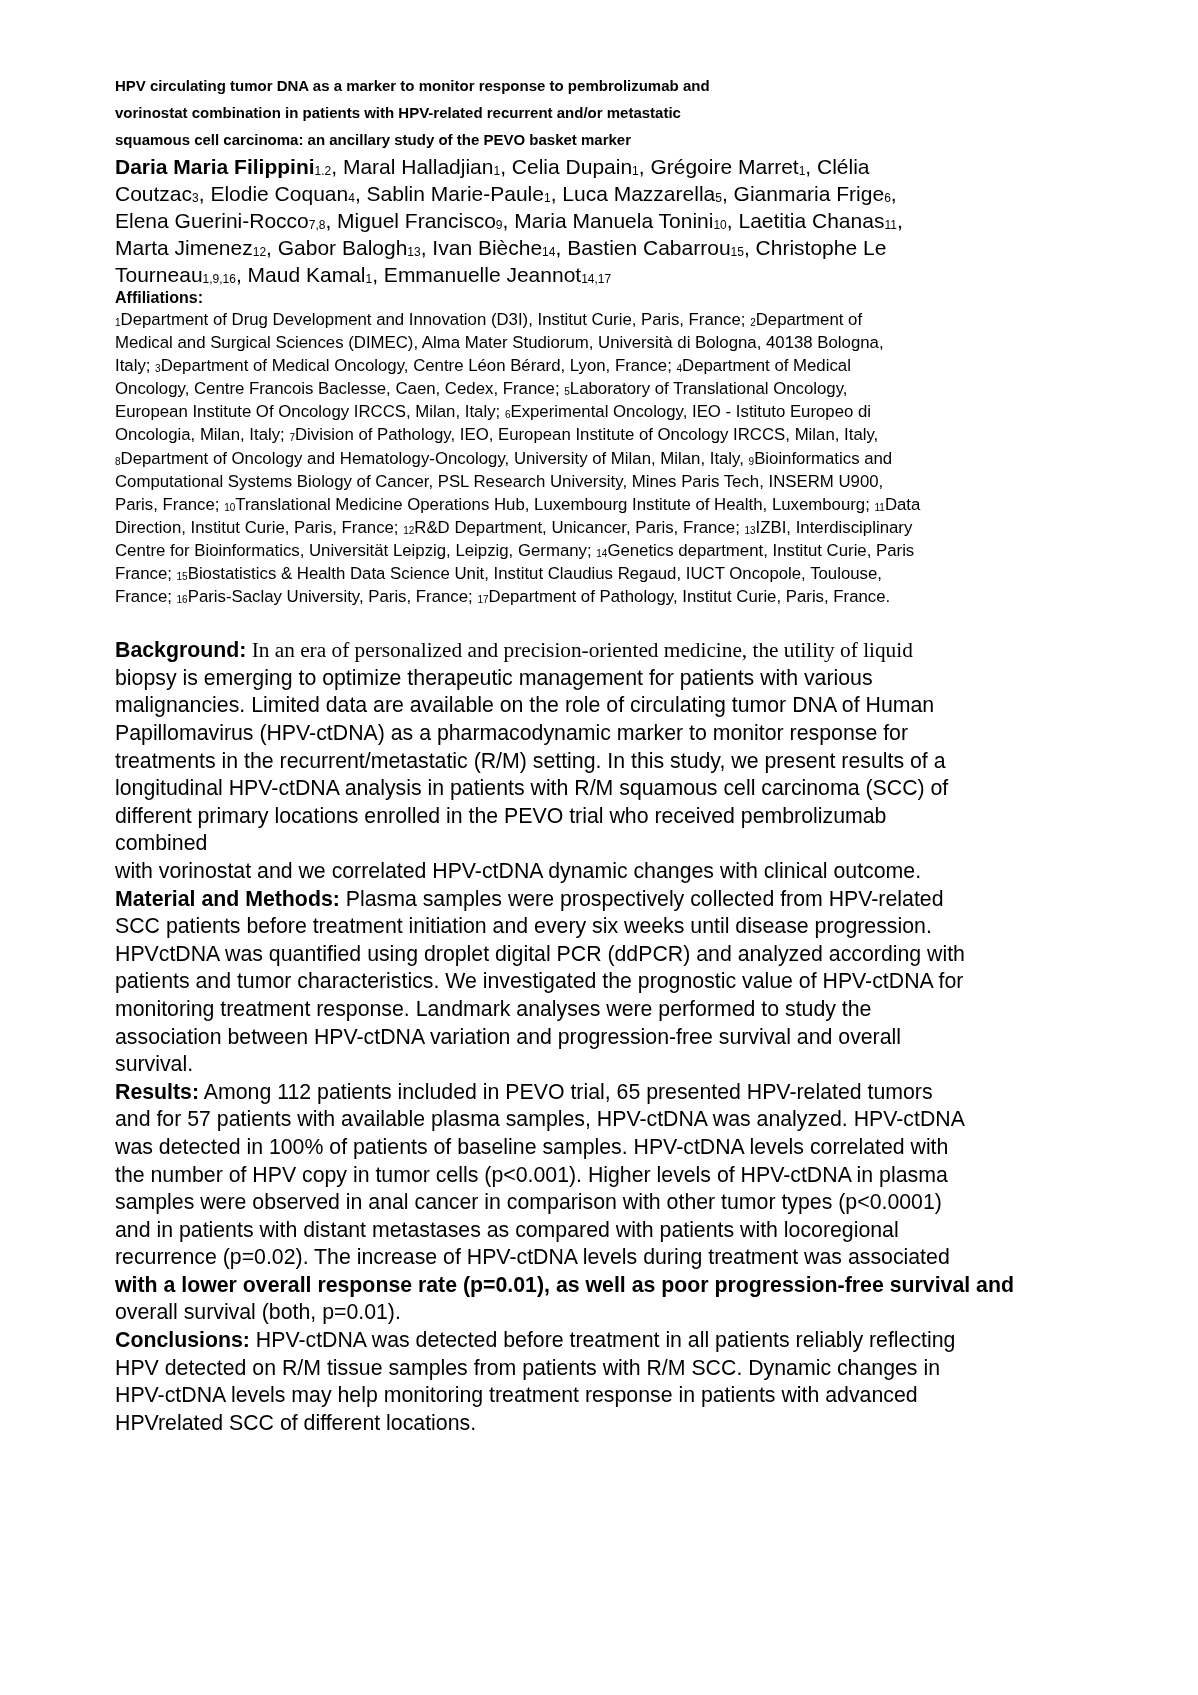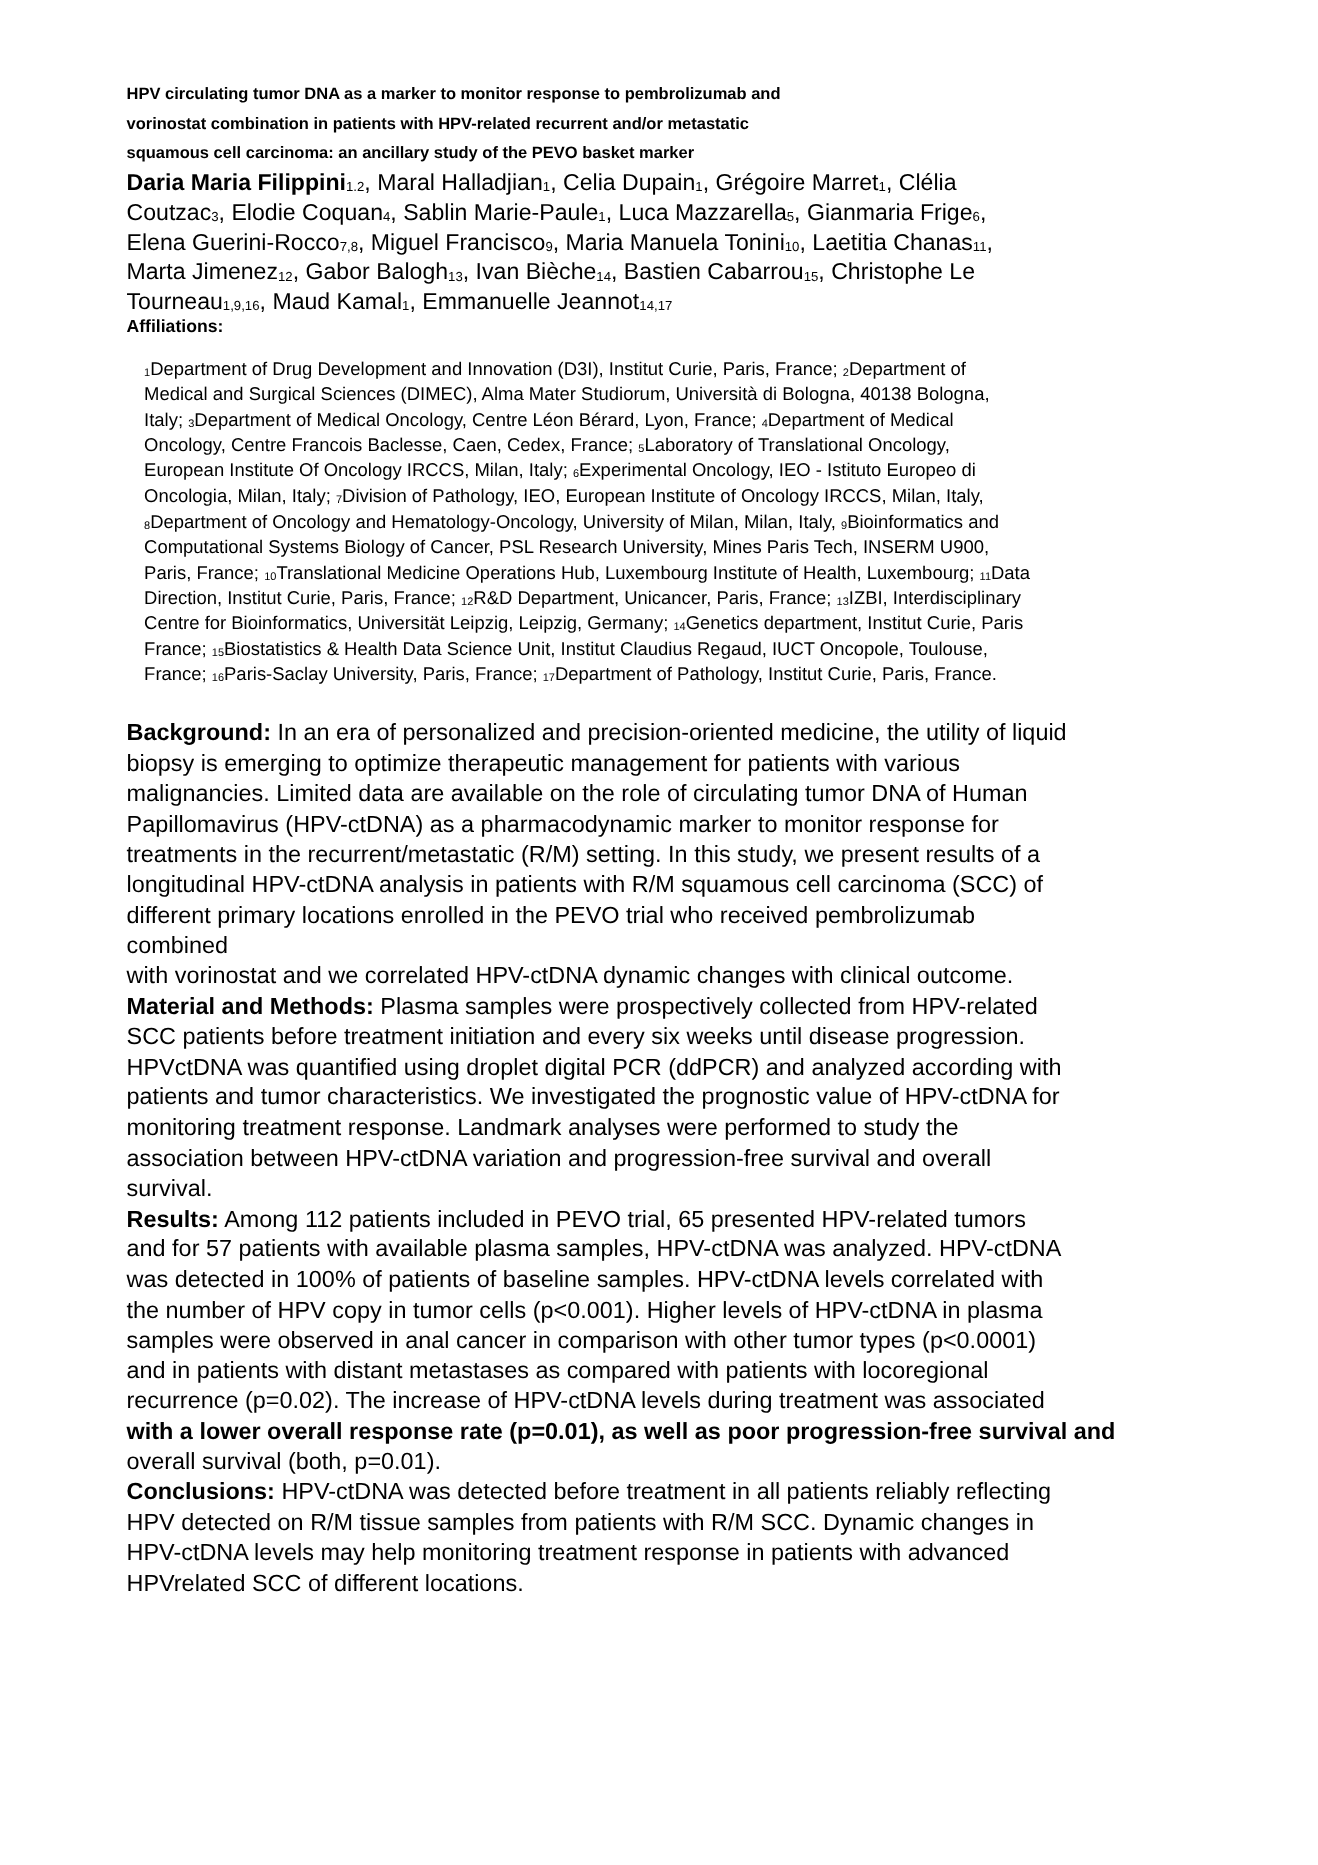--- a/index.html
+++ b/index.html
@@ -3,21 +3,21 @@
 <meta charset="utf-8">
 <style>
   html, body { margin: 0; padding: 0; background: #ffffff; }
   body { width: 1198px; height: 1695px; position: relative; overflow: hidden; color: #000; }
   .page { position: absolute; left: 115px; top: 72px; width: 1000px; font-family: "Liberation Sans", sans-serif; }
   .title { font-weight: bold; font-size: 15px; line-height: 27px; margin: 0; }
   .authors { font-size: 21px; line-height: 27px; margin: 0; }
   .authors .lead { font-weight: bold; }
   sub.aff, .aff { font-size: 12px; vertical-align: -1px; line-height: 0; }
   .aff-heading { font-weight: bold; font-size: 16px; line-height: 20px; margin: 0; }
-  .affiliations { font-size: 16.8px; line-height: 23.1px; margin: 16px; }
+  .affiliations { font-size: 16.8px; line-height: 23.1px; margin: 0; }
   .affiliations .num { font-size: 10px; vertical-align: -1px; line-height: 0; }
   .abstract { margin-top: 29px; font-size: 21.3px; line-height: 27.6px; }
   .abstract p { margin: 0; }
   .abstract .label { font-weight: bold; }
   .line { display: block; white-space: nowrap; }
 </style>
 </head>
 <body>
 
 <div class="page">
@@ -49,21 +49,21 @@
     <span class="line"><span>Computational Systems Biology of Cancer, PSL Research University, Mines Paris Tech, INSERM U900,</span></span>
     <span class="line"><span>Paris, France; </span><span class="num">10</span><span>Translational Medicine Operations Hub, Luxembourg Institute of Health, Luxembourg; </span><span class="num">11</span><span>Data</span></span>
     <span class="line"><span>Direction, Institut Curie, Paris, France; </span><span class="num">12</span><span>R&amp;D Department, Unicancer, Paris, France; </span><span class="num">13</span><span>IZBI, Interdisciplinary</span></span>
     <span class="line"><span>Centre for Bioinformatics, Universität Leipzig, Leipzig, Germany; </span><span class="num">14</span><span>Genetics department, Institut Curie, Paris</span></span>
     <span class="line"><span>France; </span><span class="num">15</span><span>Biostatistics &amp; Health Data Science Unit, Institut Claudius Regaud, IUCT Oncopole, Toulouse,</span></span>
     <span class="line"><span>France; </span><span class="num">16</span><span>Paris-Saclay University, Paris, France; </span><span class="num">17</span><span>Department of Pathology, Institut Curie, Paris, France.</span></span>
   </div>
 
   <div class="abstract">
     <p>
-        <span class="line"><span class="label">Background:</span><span style="white-space: pre;"> In an era of personalized and precision-oriented medicine, the utility of liquid</span></span>
+        <span class="line"><span class="label">Background:</span><span style="white-space: pre; font-family: Liberation Serif, serif;"> In an era of personalized and precision-oriented medicine, the utility of liquid</span></span>
         <span class="line"><span style="white-space: pre;">biopsy is emerging to optimize therapeutic management for patients with various</span></span>
         <span class="line"><span style="white-space: pre;">malignancies. Limited data are available on the role of circulating tumor DNA of Human</span></span>
         <span class="line"><span style="white-space: pre;">Papillomavirus (HPV-ctDNA) as a pharmacodynamic marker to monitor response for</span></span>
         <span class="line"><span style="white-space: pre;">treatments in the recurrent/metastatic (R/M) setting. In this study, we present results of a</span></span>
         <span class="line"><span style="white-space: pre;">longitudinal HPV-ctDNA analysis in patients with R/M squamous cell carcinoma (SCC) of</span></span>
         <span class="line"><span style="white-space: pre;">different primary locations enrolled in the PEVO trial who received pembrolizumab</span></span>
         <span class="line"><span style="white-space: pre;">combined</span></span>
         <span class="line"><span style="white-space: pre;">with vorinostat and we correlated HPV-ctDNA dynamic changes with clinical outcome.</span></span>
       </p>
     <p>

